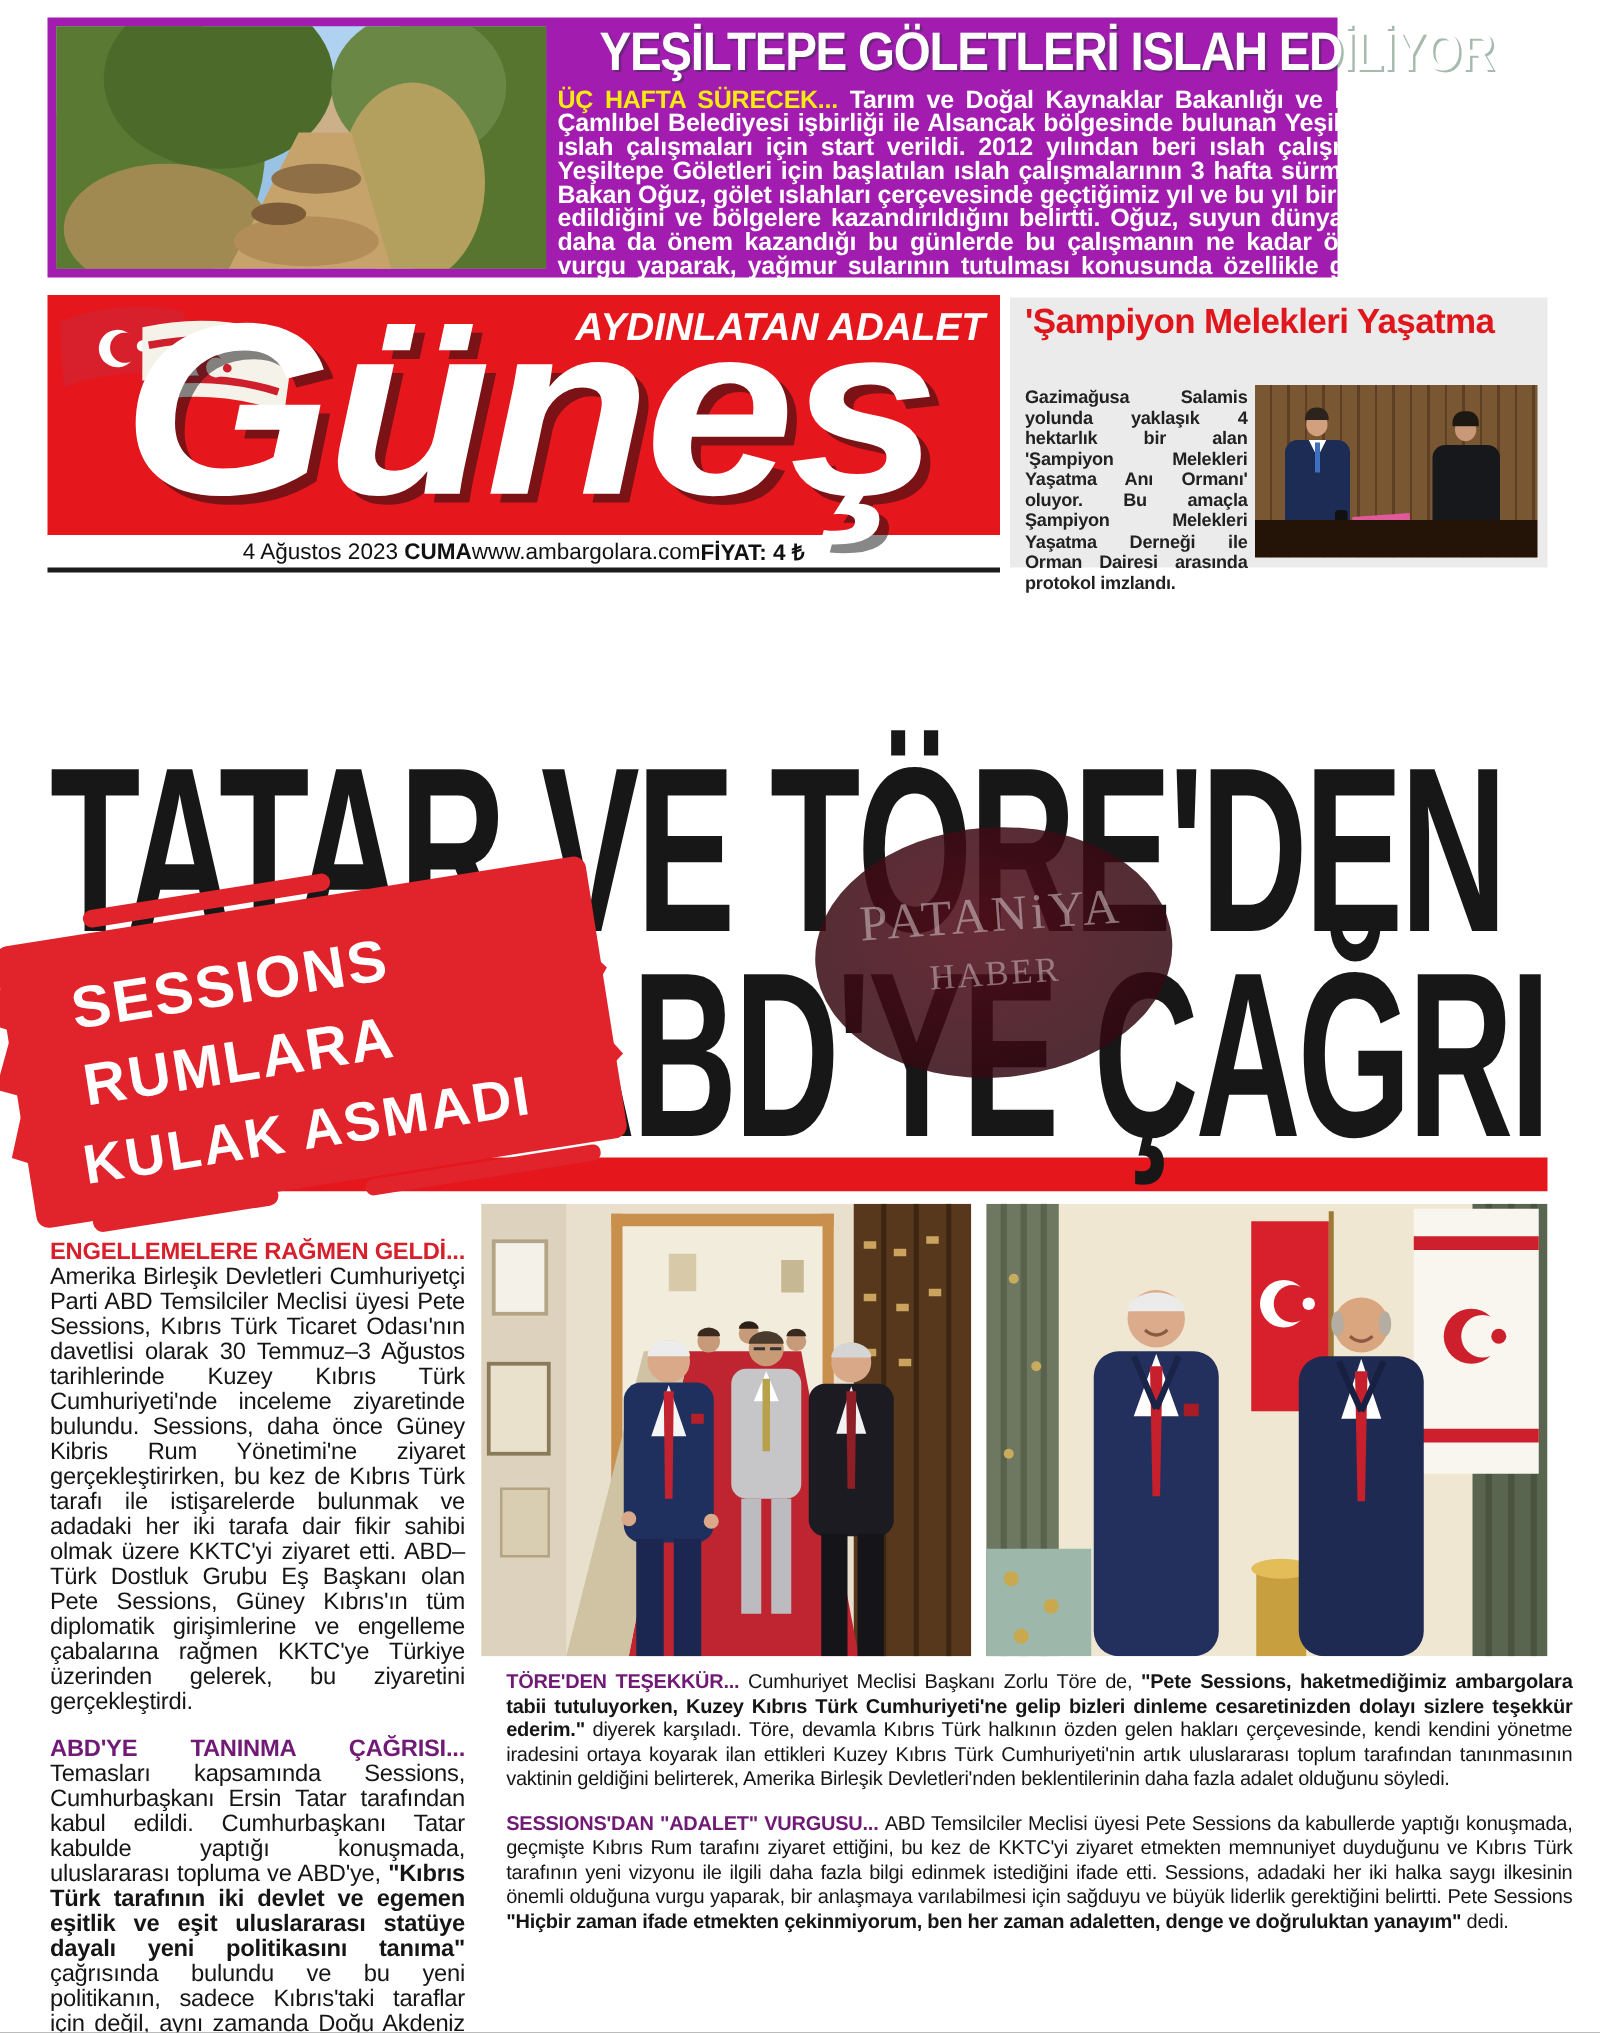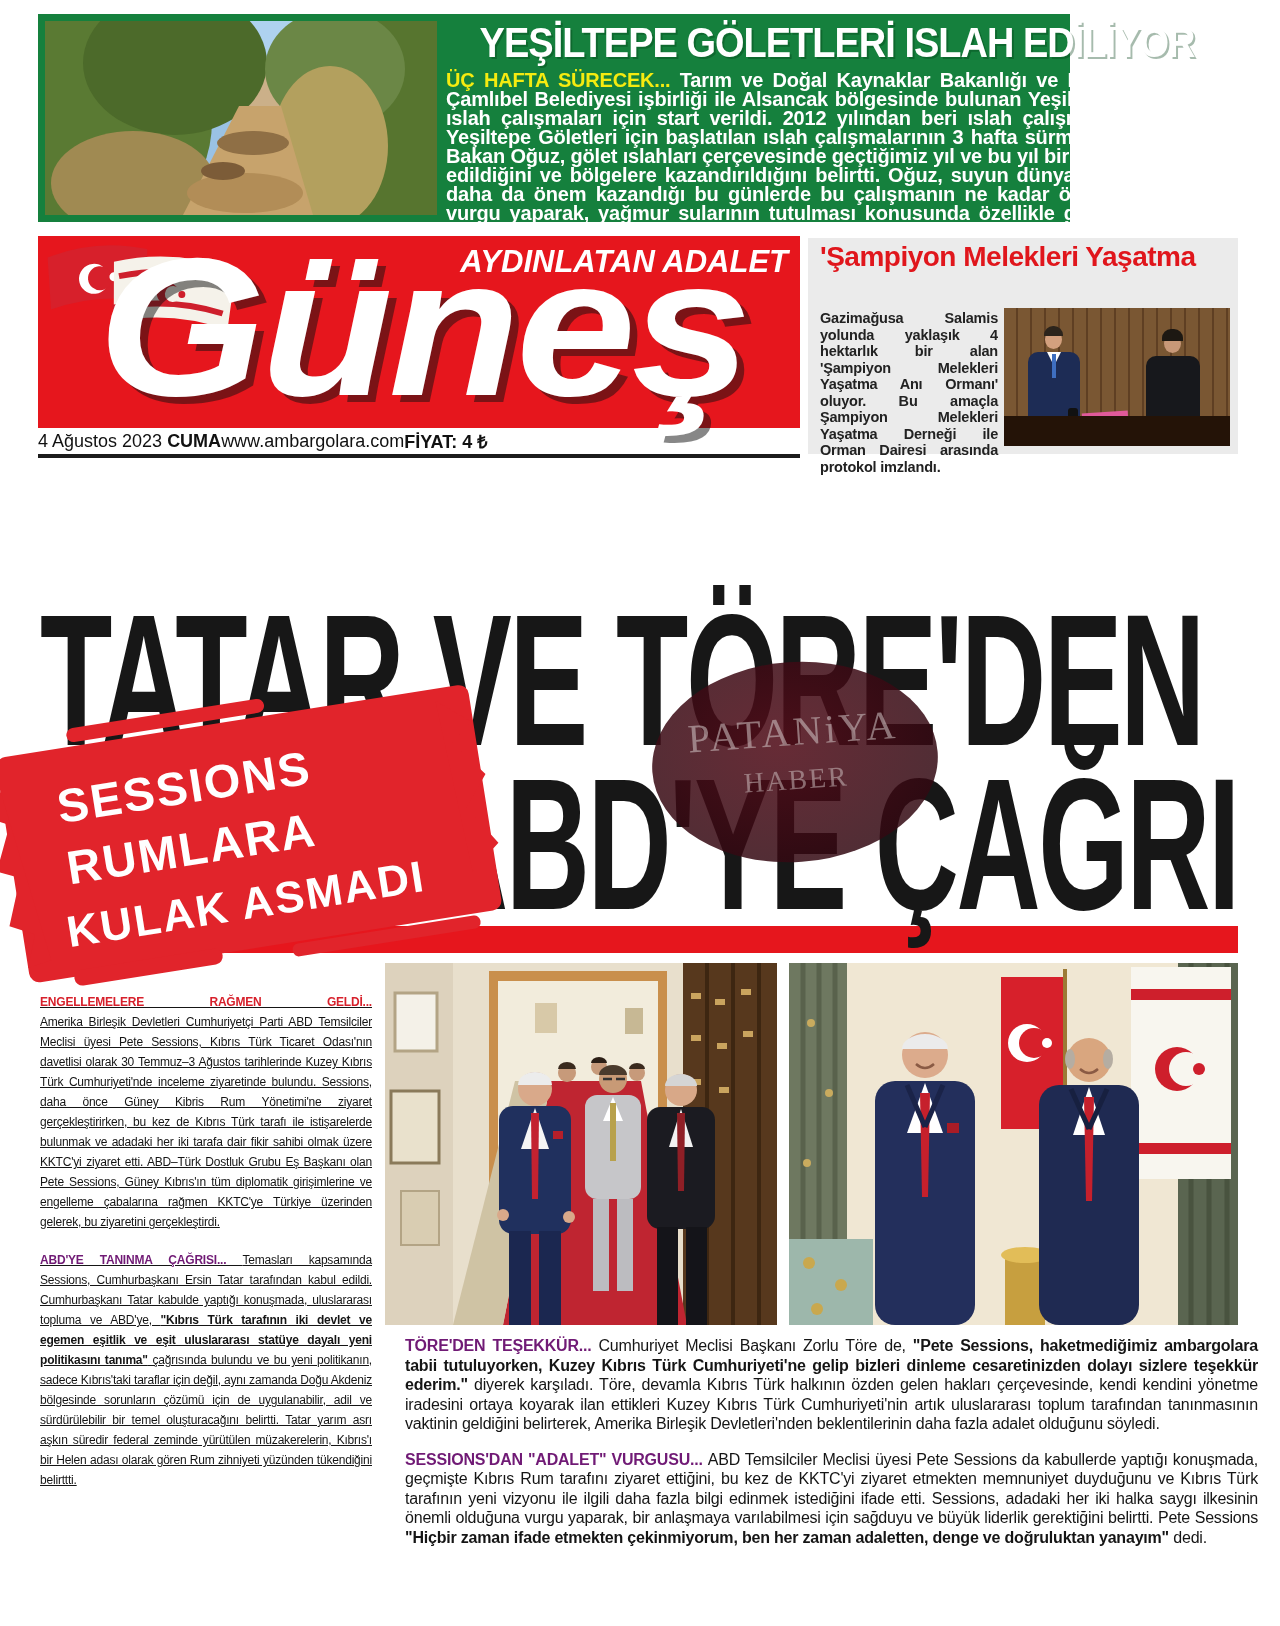--- a/index.html
+++ b/index.html
@@ -1,39 +1,39 @@
 <!DOCTYPE html>
 <html><head>
 <meta charset="utf-8">
 <style>
   html,body{margin:0;padding:0;background:#888;}
   .page{position:relative;width:1280px;height:1626px;background:#fff;overflow:hidden;
         font-family:"Liberation Sans",sans-serif;margin:0 auto;}
   .abs{position:absolute;}
 
   
-  .green-banner{left:38px;top:14px;width:1032px;height:208px;background:#15803d;}
+  .green-banner{left:38px;top:14px;width:1032px;height:208px;background:#a21caf;}
   .pond-photo{position:absolute;left:7px;top:7px;width:392px;height:194px;}
   .green-text{position:absolute;left:408px;top:2px;width:782px;}
   .green-headline{margin:2px 0 0;color:#fff;font-size:38px;font-weight:700;text-align:center;
         letter-spacing:-1px;transform:scale(1,1.14);transform-origin:top center;
         text-shadow:2px 2px 0 rgba(0,60,20,.35);white-space:nowrap;}
   .green-body{margin:10px 0 0;color:#fff;font-size:20px;font-weight:700;line-height:19px;
         text-align:justify;letter-spacing:-.2px;}
   .sg-leadY{color:#f5eb10;}
 
   
   .logo-box{left:38px;top:236px;width:762px;height:192px;background:#e6161d;}
   .flags{position:absolute;left:4px;top:2px;width:270px;height:100px;}
   .tagline{position:absolute;right:12px;top:8px;color:#fff;font-style:italic;font-weight:700;
         font-size:31px;letter-spacing:0;}
   .logo{position:absolute;left:60px;top:-6px;color:#fff;font-style:italic;font-weight:700;
         font-size:196px;line-height:1;letter-spacing:-4px;transform:scaleX(1.1);
         transform-origin:0 0;text-shadow:7px 7px 0 rgba(15,15,15,.5);}
-  .date-strip{left:38px;top:428px;width:762px;height:26px;display:flex;justify-content:flex-start;
+  .date-strip{left:38px;top:428px;width:762px;height:26px;display:flex;justify-content:center;
         align-items:center;border-bottom:4px solid #1c1c1c;font-size:18px;color:#111;}
   .date-strip .price,.date-strip b{font-weight:700;}
 
   
   .side-story{left:808px;top:238px;width:430px;height:216px;background:#ebebeb;}
   .side-headline{margin:4px 0 0 12px;color:#e0161c;font-weight:700;font-size:28px;line-height:1.08;
         letter-spacing:-.5px;}
   .side-headline span{display:block;}
   .side-body{position:absolute;left:12px;top:72px;width:178px;margin:0;font-size:14.5px;
         font-weight:700;line-height:16.5px;color:#222;text-align:justify;letter-spacing:-.2px;}
@@ -77,21 +77,21 @@
         color:rgba(212,200,200,.5);}
 
   
   .photo{z-index:1;}
   .corridor{left:385px;top:963px;width:392px;height:362px;}
   .meeting{left:789px;top:963px;width:449px;height:362px;}
 
   
   .para{margin:0;text-align:justify;color:#151515;}
   .col1{left:40px;top:992px;width:332px;}
-  .col1 .para{font-size:12px;line-height:20px;letter-spacing:-.2px;text-decoration:underline;}
+  .col1 .para{font-size:19px;line-height:20px;letter-spacing:-.2px;}
   .col1 .para + .para{margin-top:18px;}
   .bottom-text{left:385px;top:1336px;width:853px;margin-left:20px;}
   .bottom-text .para{font-size:16px;line-height:19.5px;letter-spacing:-.2px;}
   .bottom-text .para + .para{margin-top:16px;}
   .sg-lead{color:#701a75;font-weight:700;}
   .sg-leadline{display:block;color:#d7202b;font-weight:700;text-align:justify;
         text-align-last:justify;}
   .sg-b{font-weight:700;}
 </style>
 </head>

